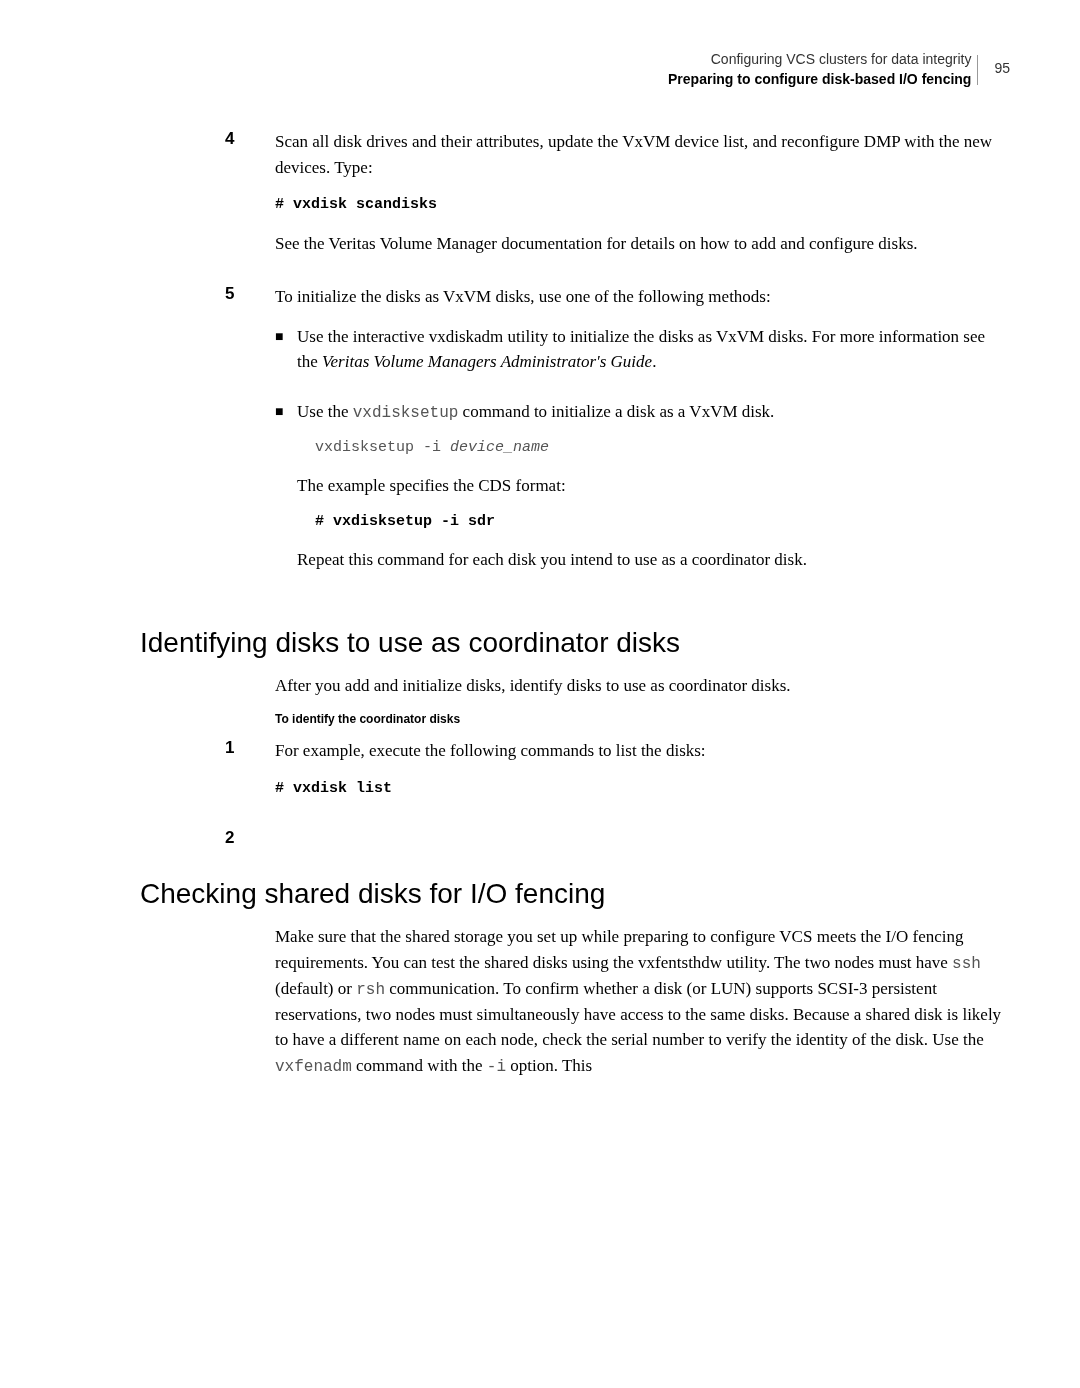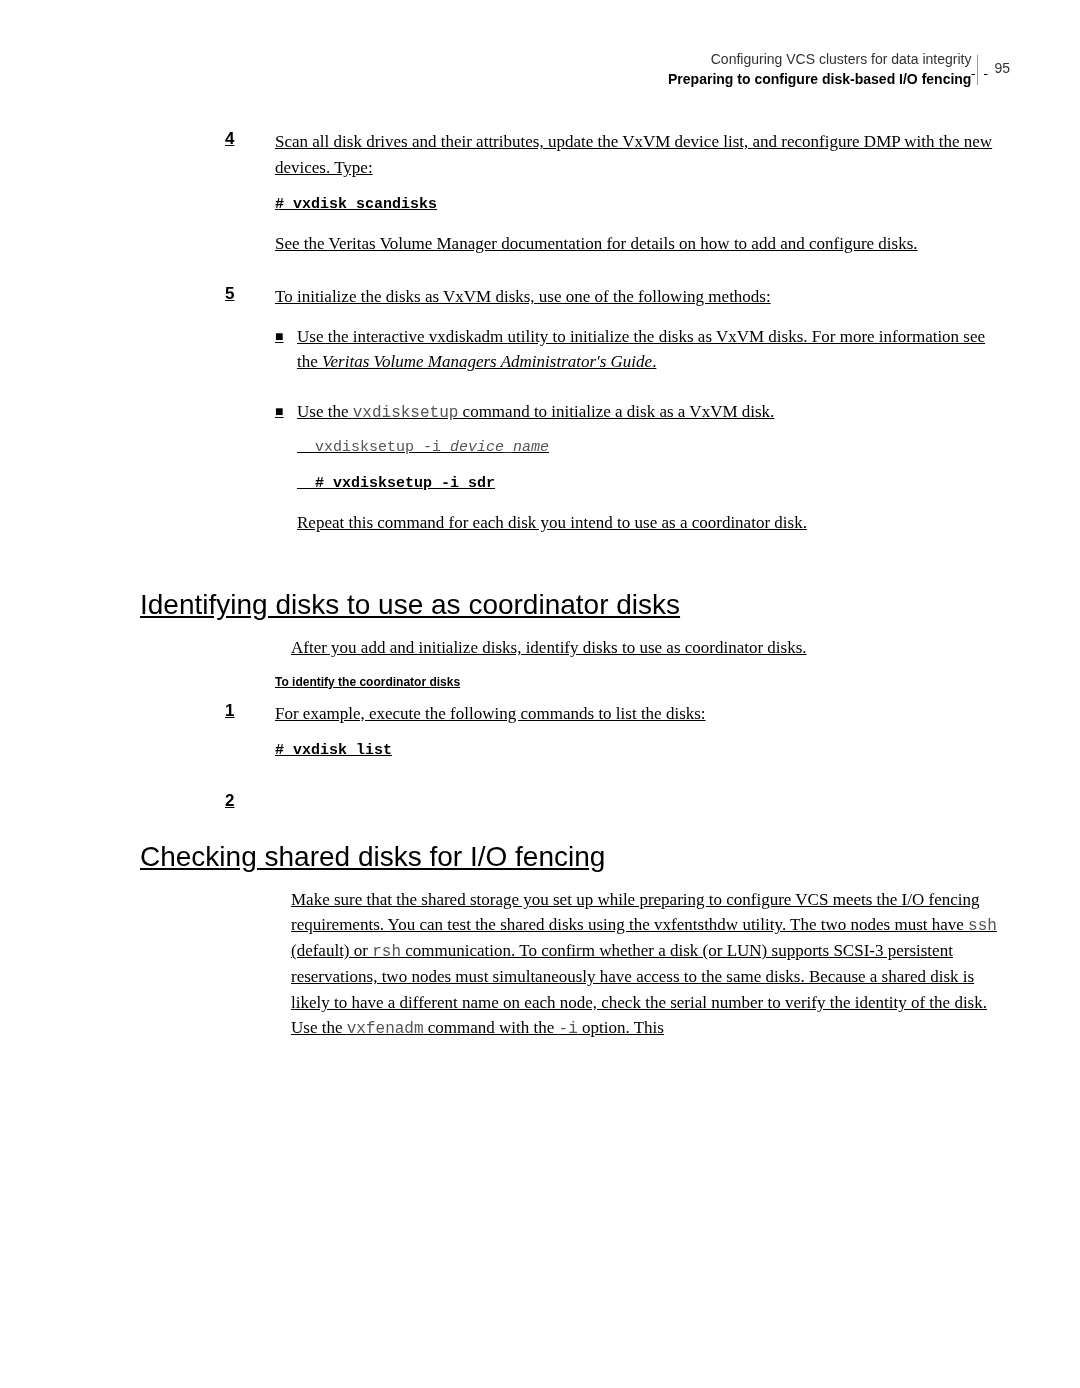--- a/index.html
+++ b/index.html
@@ -6,21 +6,20 @@
     margin: 0;
     padding: 0;
     font-family: Georgia, 'Times New Roman', serif;
     background: #fff;
     color: #000;
     width: 1080px;
   }
   .page {
     padding: 50px 70px 60px 140px;
     box-sizing: border-box;
-    text-decoration: underline;
   }
   .header {
     text-align: right;
     font-size: 14px;
     line-height: 1.4;
     margin-bottom: 40px;
   }
   .header-line1 {
     font-family: Arial, Helvetica, sans-serif;
     color: #333;
@@ -90,21 +89,21 @@
     font-weight: normal;
     font-size: 28px;
     margin: 30px 0 14px 0;
     color: #000;
   }
   .section-body {
     margin-left: 135px;
     font-size: 17px;
     line-height: 1.5;
   }
-  .section-body p { margin: 0 0 12px 16px;}
+  .section-body p { margin: 0 0 12px 0;}
   .subhead {
     font-family: Arial, Helvetica, sans-serif;
     font-weight: bold;
     font-size: 12px;
     margin: 8px 0 10px 0;
   }
   .mono-inline {
     font-family: 'Courier New', Courier, monospace;
     font-size: 16px;
     color: #555;
@@ -142,20 +141,21 @@
           <span class="bullet-sq">■</span>
           <div class="bullet-body">
             <p><span>Use the interactive vxdiskadm utility to initialize the disks as VxVM disks. For more information see the </span><span class="italic">Veritas Volume Managers Administrator's Guide</span><span>.</span></p>
           </div>
         </li>
         <li class="bullet-item">
           <span class="bullet-sq">■</span>
           <div class="bullet-body">
             <p><span>Use the </span><span class="mono-inline">vxdisksetup</span><span> command to initialize a disk as a VxVM disk.</span></p>
             <div class="code">  <span>vxdisksetup -i </span><span class="italic">device_name</span></div>
+            <p>The example specifies the CDS format:</p>
             <div class="code bold">  <span># vxdisksetup -i sdr</span></div>
             <p>Repeat this command for each disk you intend to use as a coordinator disk.</p>
           </div>
         </li>
       </ul>
     </div>
   </div>
 
   <h2 class="section">Identifying disks to use as coordinator disks</h2>
   <div class="section-body">

